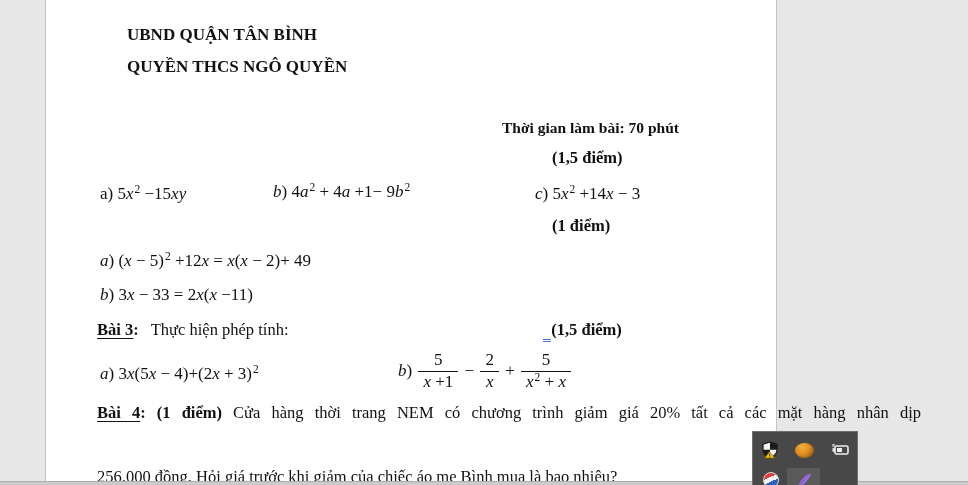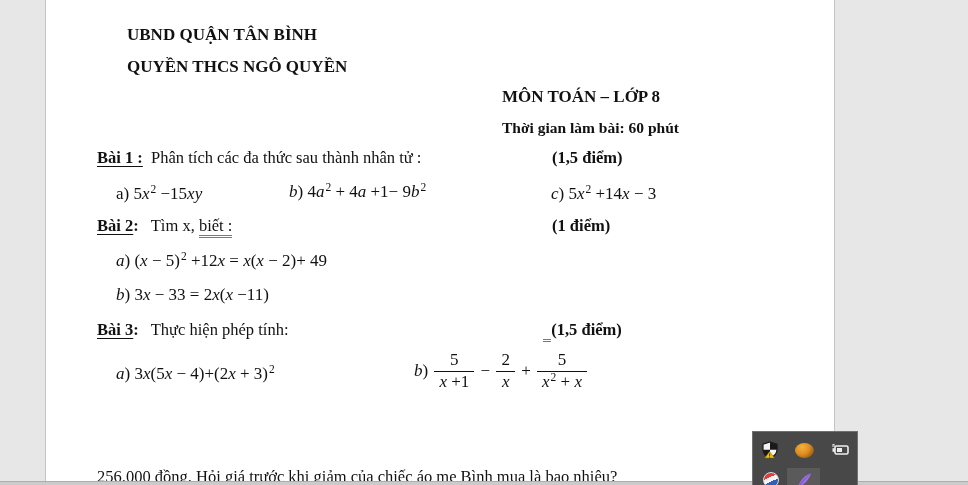--- a/index.html
+++ b/index.html
@@ -3,29 +3,29 @@
 <meta charset="utf-8">
 <style>
   html,body{margin:0;padding:0;}
   body{
     width:968px;height:485px;overflow:hidden;position:relative;
     background:#e7e7e7;
     font-family:"Liberation Serif", serif;
     color:#111;
   }
   .page{
-    position:absolute;left:45px;top:0;width:790px;height:481px;
+    position:absolute;left:45px;top:0;width:732px;height:481px;
     box-sizing:border-box;background:#fff;
     border-left:1px solid #c4c4c4;border-right:1px solid #c4c4c4;
   }
   .r{position:absolute;white-space:pre;font-size:16.5px;line-height:1.25;}
   .hline{position:absolute;font-weight:bold;font-size:17px;white-space:pre;}
   .hline.small{font-size:15.5px;}
   .math{font-size:17px;}
-  .mrow{font-size:17px;margin-left:16px;}
+  .mrow{font-size:17px;}
   .b{font-weight:bold;}
   .ul{text-decoration:underline;text-underline-offset:3px;}
   .gmark{border-bottom:3px double #4a7fd1;}
   .mi{font-style:italic;}
   sup.exp{font-size:11.5px;line-height:0;vertical-align:6px;margin-left:1px;}
   .frac{display:inline-block;vertical-align:middle;text-align:center;margin:0 2px;font-size:17px;}
   .frac .num{display:block;padding:0 5px 1px;border-bottom:1.4px solid #111;line-height:1.1;}
   .frac .den{display:block;padding:1px 5px 0;line-height:1.1;}
   .fx{display:flex;align-items:center;}
   .just{white-space:normal;text-align:justify;text-align-last:justify;width:824px;}
@@ -50,39 +50,37 @@
   }
 </style>
 </head>
 <body>
 
 <div class="page">
 
   <div class="hline" style="left:81px;top:25px">UBND QUẬN TÂN BÌNH</div>
   <div class="hline" style="left:81px;top:57px">QUYỀN THCS NGÔ QUYỀN</div>
 
-  <div class="hline" style="left:456px;top:87px">MÔN TOÁN – LỚP 8</div>
-  <div class="hline small" style="left:456px;top:119px">Thời gian làm bài: 60 phút</div>
+  <div class="hline small" style="left:456px;top:119px">Thời gian làm bài: 70 phút</div>
 
-  <div class="r" style="left:51px;top:148px"><span class="b ul">Bài 1 :</span><span>  Phân tích các đa thức sau thành nhân tử :</span></div>
   <div class="r" style="left:506px;top:148px"><span class="b">(1,5 điểm)</span></div>
   <div class="r mrow" style="left:54px;top:183px"><span>a) </span><span class="math" style="white-space: pre;"><span>5</span><span class="mi">x</span><sup class="exp">2</sup><span> </span><span>−</span><span>1</span><span>5</span><span class="mi">x</span><span class="mi">y</span></span></div>
   <div class="r mrow" style="left:227px;top:181px"><span class="math" style="white-space: pre;"><span class="mi">b</span><span>)</span><span> </span><span>4</span><span class="mi">a</span><sup class="exp">2</sup><span> </span><span>+</span><span> </span><span>4</span><span class="mi">a</span><span> </span><span>+</span><span>1</span><span>−</span><span> </span><span>9</span><span class="mi">b</span><sup class="exp">2</sup></span></div>
   <div class="r mrow" style="left:489px;top:183px"><span class="math" style="white-space: pre;"><span class="mi">c</span><span>)</span><span> </span><span>5</span><span class="mi">x</span><sup class="exp">2</sup><span> </span><span>+</span><span>1</span><span>4</span><span class="mi">x</span><span> </span><span>−</span><span> </span><span>3</span></span></div>
 
-  <div class="r" style="left:51px;top:216px"><span class="b ul">Bài 2</span><span class="b">:</span><span>   Tìm x, </span><span class="gmark">biết :</span></div>
   <div class="r" style="left:506px;top:216px"><span class="b">(1 điểm)</span></div>
   <div class="r mrow" style="left:54px;top:250px"><span class="math" style="white-space: pre;"><span class="mi">a</span><span>)</span><span> </span><span>(</span><span class="mi">x</span><span> </span><span>−</span><span> </span><span>5</span><span>)</span><sup class="exp">2</sup><span> </span><span>+</span><span>1</span><span>2</span><span class="mi">x</span><span> </span><span>=</span><span> </span><span class="mi">x</span><span>(</span><span class="mi">x</span><span> </span><span>−</span><span> </span><span>2</span><span>)</span><span>+</span><span> </span><span>4</span><span>9</span></span></div>
   <div class="r mrow" style="left:54px;top:284px"><span class="math" style="white-space: pre;"><span class="mi">b</span><span>)</span><span> </span><span>3</span><span class="mi">x</span><span> </span><span>−</span><span> </span><span>3</span><span>3</span><span> </span><span>=</span><span> </span><span>2</span><span class="mi">x</span><span>(</span><span class="mi">x</span><span> </span><span>−</span><span>1</span><span>1</span><span>)</span></span></div>
 
   <div class="r" style="left:51px;top:320px"><span class="b ul">Bài 3</span><span class="b">:</span><span>   Thực hiện phép tính:</span></div>
   <div class="r" style="left:497px;top:320px"><span class="gmark">  </span><span class="b">(1,5 điểm)</span></div>
   <div class="r mrow" style="left:54px;top:363px"><span class="math" style="white-space: pre;"><span class="mi">a</span><span>)</span><span> </span><span>3</span><span class="mi">x</span><span>(</span><span>5</span><span class="mi">x</span><span> </span><span>−</span><span> </span><span>4</span><span>)</span><span>+</span><span>(</span><span>2</span><span class="mi">x</span><span> </span><span>+</span><span> </span><span>3</span><span>)</span><sup class="exp">2</sup></span></div>
   <div class="r mrow fx" style="left:352px;top:347px;height:48px"><span class="math" style="white-space: pre;"><span class="mi">b</span><span>)</span><span> </span></span><span class="frac"><span class="num"><span>5</span></span><span class="den"><span class="mi">x</span><span> </span><span>+</span><span>1</span></span></span><span class="math" style="white-space: pre;"><span> </span><span>−</span><span> </span></span><span class="frac"><span class="num"><span>2</span></span><span class="den"><span class="mi">x</span></span></span><span class="math" style="white-space: pre;"><span> </span><span>+</span><span> </span></span><span class="frac"><span class="num"><span>5</span></span><span class="den"><span class="mi">x</span><sup class="exp">2</sup><span> </span><span>+</span><span> </span><span class="mi">x</span></span></span></div>
 
+  <div class="r just" style="left:51px;top:403px"><span class="b ul">Bài 4</span><span class="b">: </span><span class="gmark">  </span><span class="b">(1 điểm)</span><span>  Cửa hàng thời trang NEM có chương trình giảm giá 20% tất cả các mặt hàng nhân dịp</span></div>
   <div class="r" style="left:51px;top:467px"><span>256.000 đồng. Hỏi giá trước khi giảm của chiếc áo mẹ Bình mua là bao nhiêu?</span></div>
 </div>
 
 <div class="taskbar-sliver"></div>
 
 <div class="tray-popup">
 
   <div class="tray-icon" style="left:8px;top:9px;width:18px;height:18px">
     <svg width="18" height="18" viewBox="0 0 18 18">
       <path d="M9 1 L16 3.2 V8.6 C16 13 13.2 15.6 9 17 C4.8 15.6 2 13 2 8.6 V3.2 Z" fill="#f4f4f4" stroke="#1a1a1a" stroke-width="1.2"></path>

